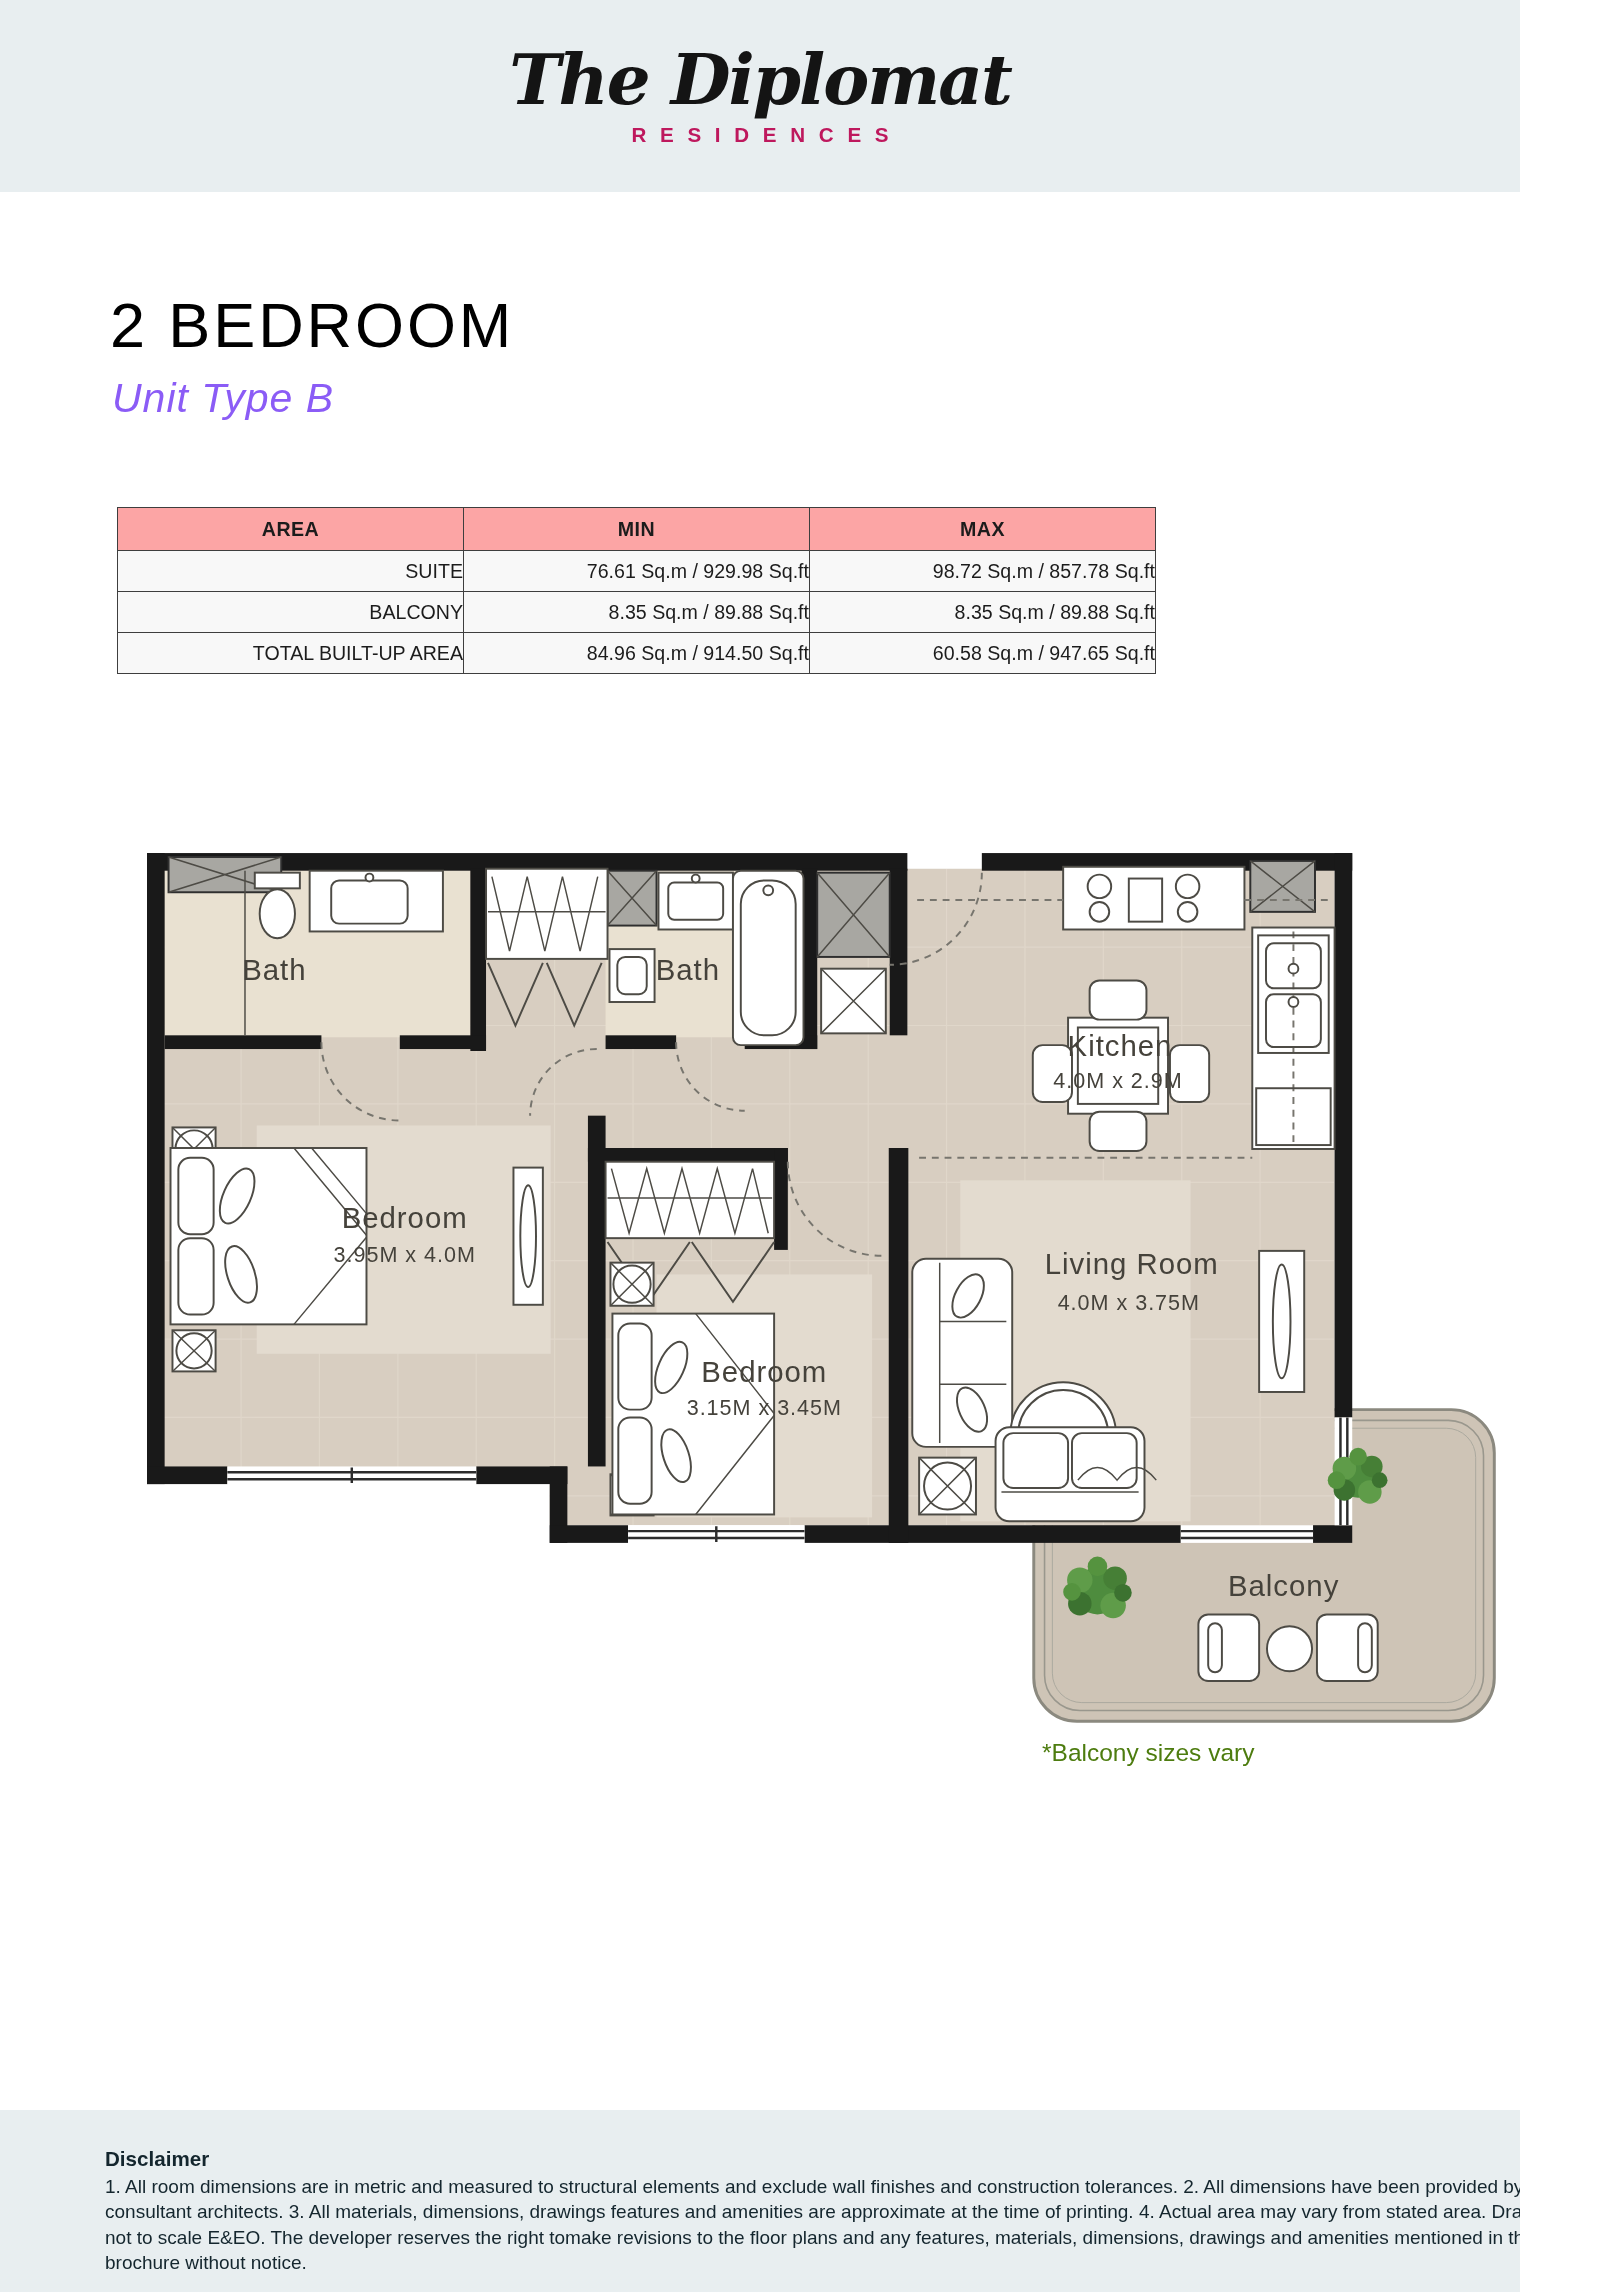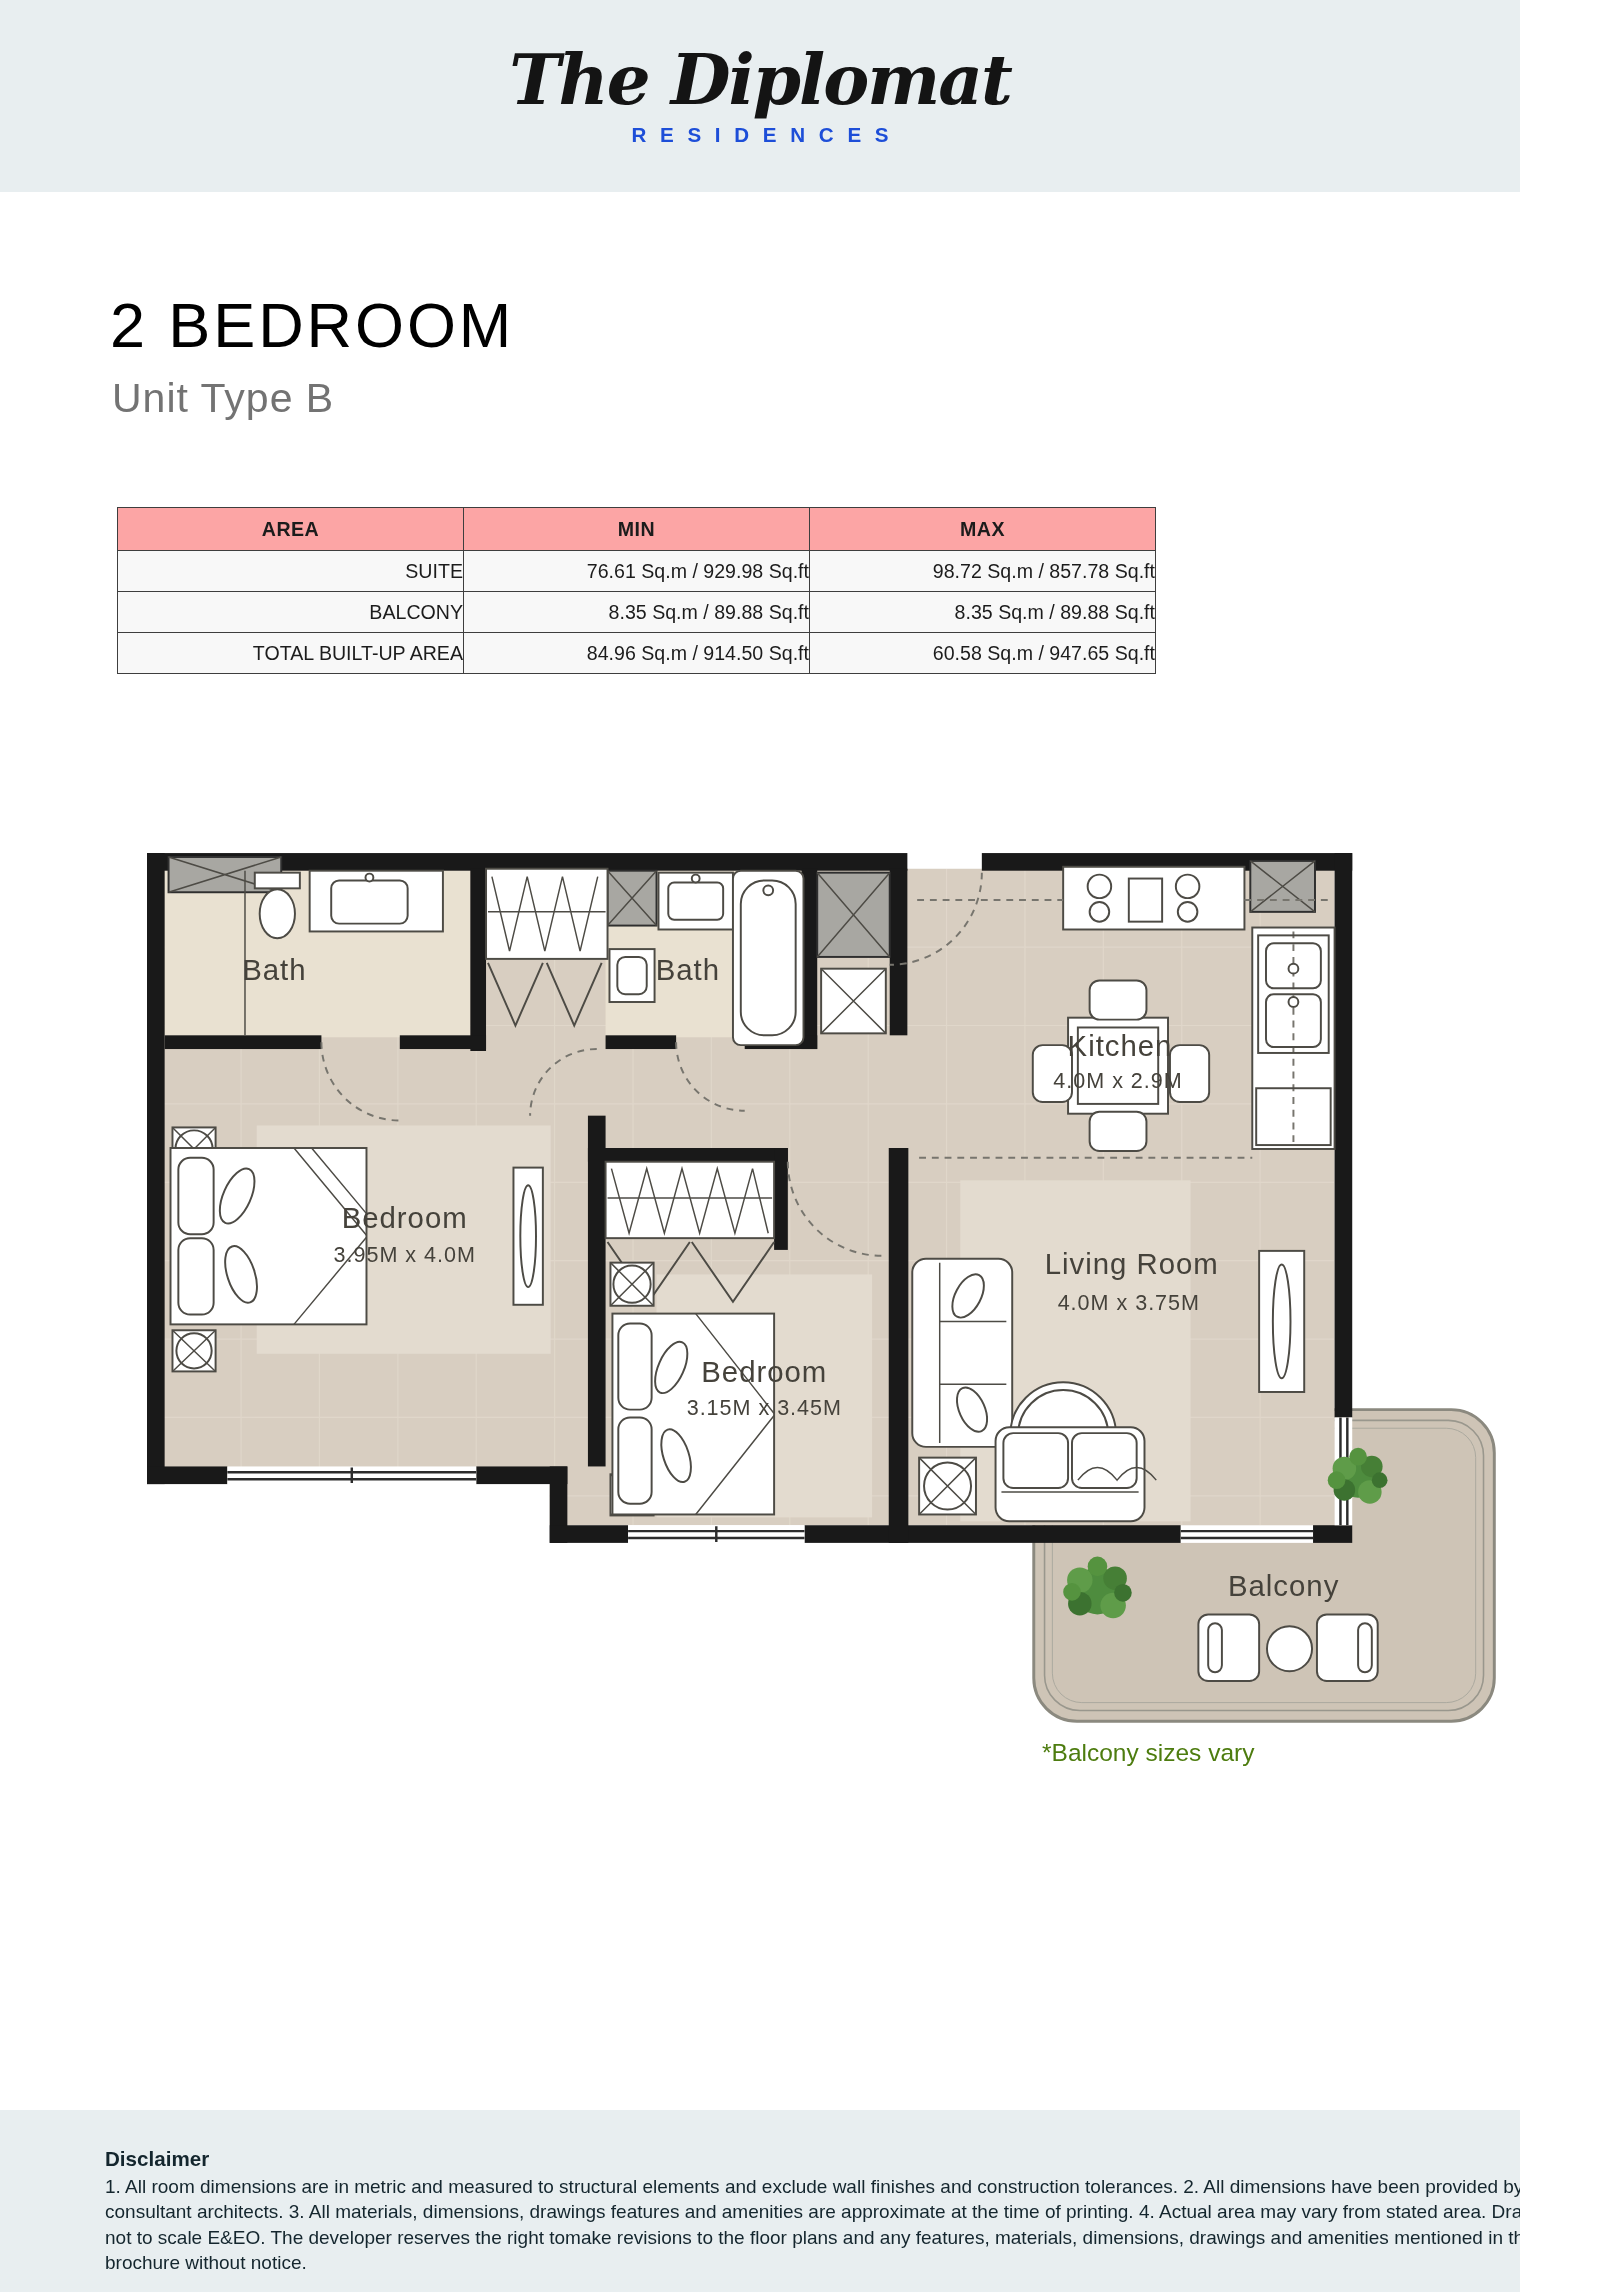--- a/index.html
+++ b/index.html
@@ -4,26 +4,26 @@
 <style>
   html,body{margin:0;padding:0;background:#ffffff;}
   .page{position:relative;width:1520px;height:2293px;background:#ffffff;
         font-family:"Liberation Sans",sans-serif;overflow:hidden;}
 
   
   .band{position:absolute;left:0;right:0;background:#e8eef0;}
   .band.top{top:0;height:192px;display:flex;flex-direction:column;align-items:center;justify-content:center;}
   .logo-script{font-family:"DejaVu Serif",serif;font-style:italic;font-weight:700;
                font-size:69px;color:#141414;line-height:1;letter-spacing:-2px;}
-  .logo-sub{margin-top:9.8px;font-size:20.6px;font-weight:700;color:#1d4ed8;
+  .logo-sub{margin-top:9.8px;font-size:20.6px;font-weight:700;color:#be185d;
             letter-spacing:13.7px;text-indent:13.7px;}
 
   
   .page-title{position:absolute;left:110px;top:289px;font-size:63px;letter-spacing:2.9px;color:#000000;}
-  .page-subtitle{position:absolute;left:112px;top:375px;font-size:41px;letter-spacing:1px;color:#737373;}
+  .page-subtitle{position:absolute;left:112px;top:375px;font-size:41px;letter-spacing:1px;color:#8b5cf6;font-style:italic;}
 
   
   table.area{position:absolute;left:117px;top:507px;width:1039px;border-collapse:collapse;
              font-size:19.6px;color:#1c1c1c;table-layout:fixed;}
   table.area th,table.area td{border:1.6px solid #3e3e3e;text-align:center;padding:0;}
   table.area th{background:#fca5a5;height:42px;font-weight:600;letter-spacing:0.5px;}
   table.area td{background:#f8f8f8;height:40px;font-weight:400;text-align:right;}
 
   
   .plan-wrap{position:absolute;left:147px;top:853px;width:1362px;height:882px;}

